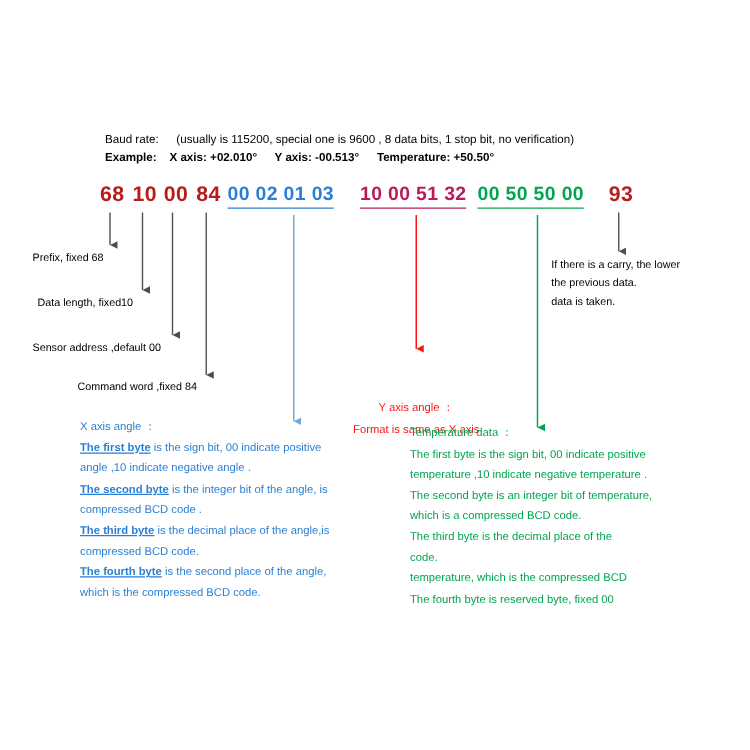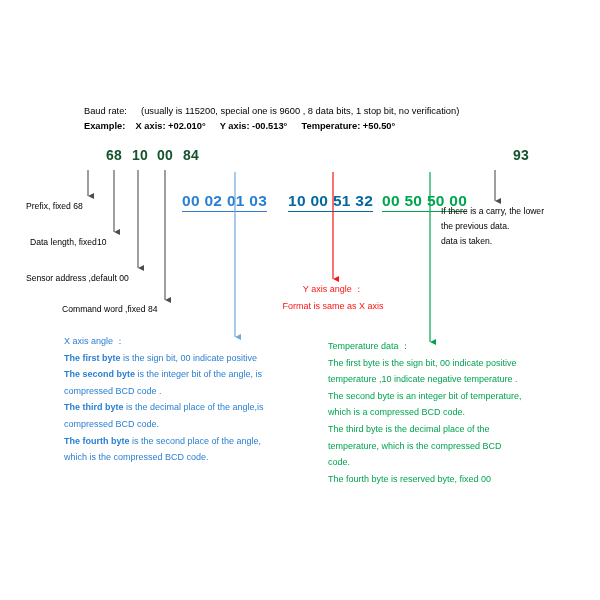--- a/index.html
+++ b/index.html
@@ -41,42 +41,40 @@
   #frame-row {
     position: absolute;
     left: 0;
     top: 146px;
     width: 600px;
     height: 24px;
   }
   .byte {
     position: absolute;
     top: 0;
-    font-size: 14px;
+    font-size: 17px;
     font-weight: bold;
     letter-spacing: 0.3px;
     line-height: 19px;
-    color: #14532d;
-    white-space: nowrap;
-    margin-left: 26px;
+    color: #b91c1c;
+    white-space: nowrap;
   }
   .group {
     position: absolute;
     top: 0;
     font-size: 15.5px;
     font-weight: bold;
     letter-spacing: 0.3px;
     line-height: 19px;
     white-space: nowrap;
     padding-bottom: 1px;
     border-bottom: 1.6px solid currentColor;
-    margin-top: 45px;
   }
   .g-blue  { color: #2a7fd4; }
-  .g-red   { color: #0369a1; }
+  .g-red   { color: #be185d; }
   .g-green { color: #00a550; }
 
   
   #leaders {
     position: absolute;
     left: 0;
     top: 0;
     width: 600px;
     height: 600px;
     pointer-events: none;
@@ -98,22 +96,22 @@
   }
   .para {
     position: absolute;
     font-size: 9px;
     line-height: 16.6px;
   }
   .para div { white-space: nowrap; }
   .c-blue  { color: #2a7fd4; }
   .c-red   { color: #fa1414; }
   .c-green { color: #00a550; }
-  .para b { font-weight: bold; }
-  .centered { text-align: center; }
+  .para b { font-weight: bold; text-decoration: underline; }
+  .centered { text-align: center; margin-top: 37px; }
   .centered div { white-space: nowrap; }
 </style>
 </head>
 <body>
 
 <div id="page">
 
   <div id="header">
     <div class="hdr-line">
       <span>Baud rate:</span>
@@ -184,20 +182,21 @@
   <div class="para c-red centered" style="left:253px; top:281px; width:160px">
     <div>Y axis angle ：</div>
     <div>Format is same as X axis</div>
   </div>
 
   <div class="para c-blue" style="left:64px; top:333px; width:290px">
     <div>X axis angle ：</div>
     <div>
       <b>The first byte</b><span> is the sign bit, 00 indicate positive</span>
     </div>
+    <div>angle ,10 indicate negative angle .</div>
     <div>
       <b>The second byte</b><span> is the integer bit of the angle, is</span>
     </div>
     <div>compressed BCD code .</div>
     <div>
       <b>The third byte</b><span> is the decimal place of the angle,is</span>
     </div>
     <div>compressed BCD code.</div>
     <div>
       <b>The fourth byte</b><span> is the second place of the angle,</span>
@@ -205,18 +204,18 @@
     <div>which is the compressed BCD code.</div>
   </div>
 
   <div class="para c-green" style="left:328px; top:338px; width:265px">
     <div>Temperature data  ：</div>
     <div>The first byte is the sign bit, 00 indicate positive</div>
     <div>temperature ,10 indicate negative temperature .</div>
     <div>The second byte is an integer bit of temperature,</div>
     <div>which is a compressed BCD code.</div>
     <div>The third byte is the decimal place of the</div>
+    <div>code.</div>
     <div>temperature, which is the compressed BCD</div>
-    <div>code.</div>
     <div>The fourth byte is reserved byte, fixed 00</div>
   </div>
 
 </div>
 
 </body></html>

